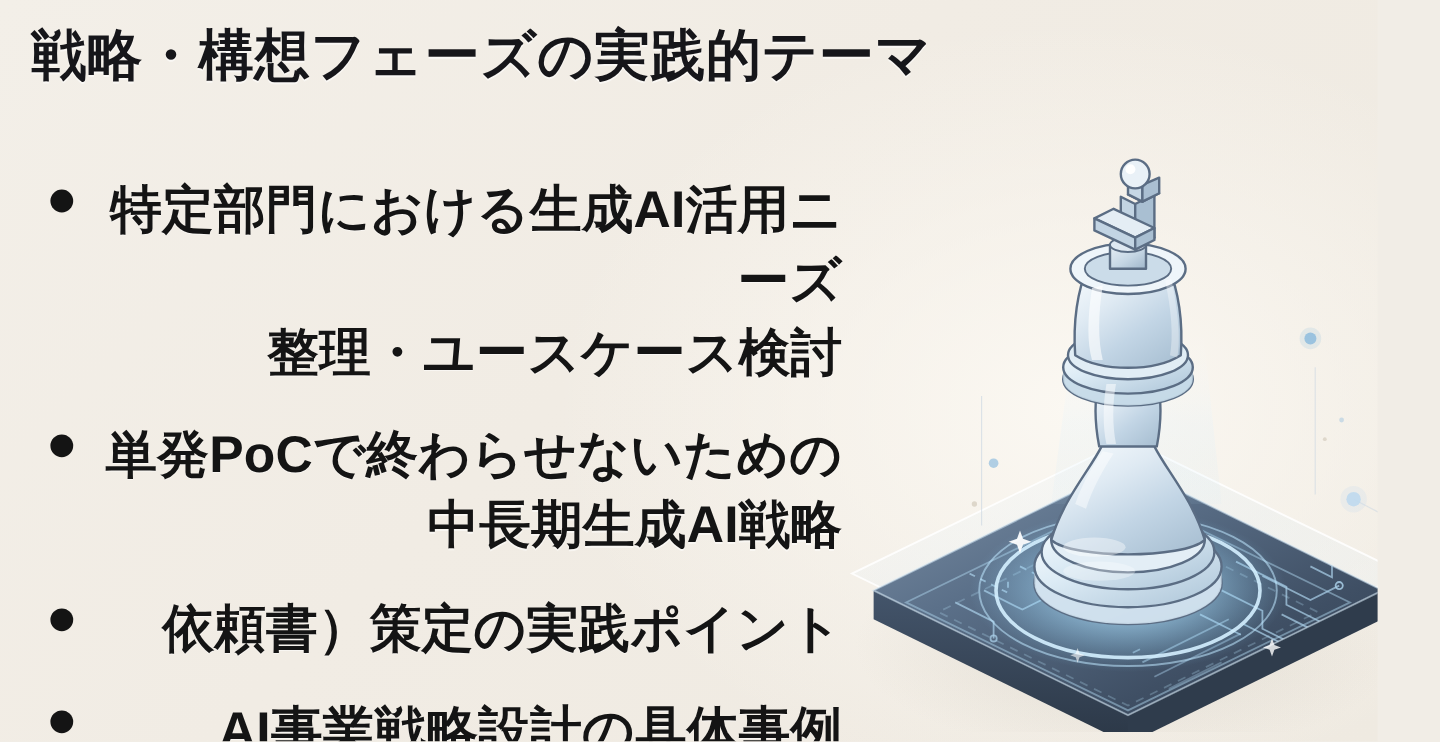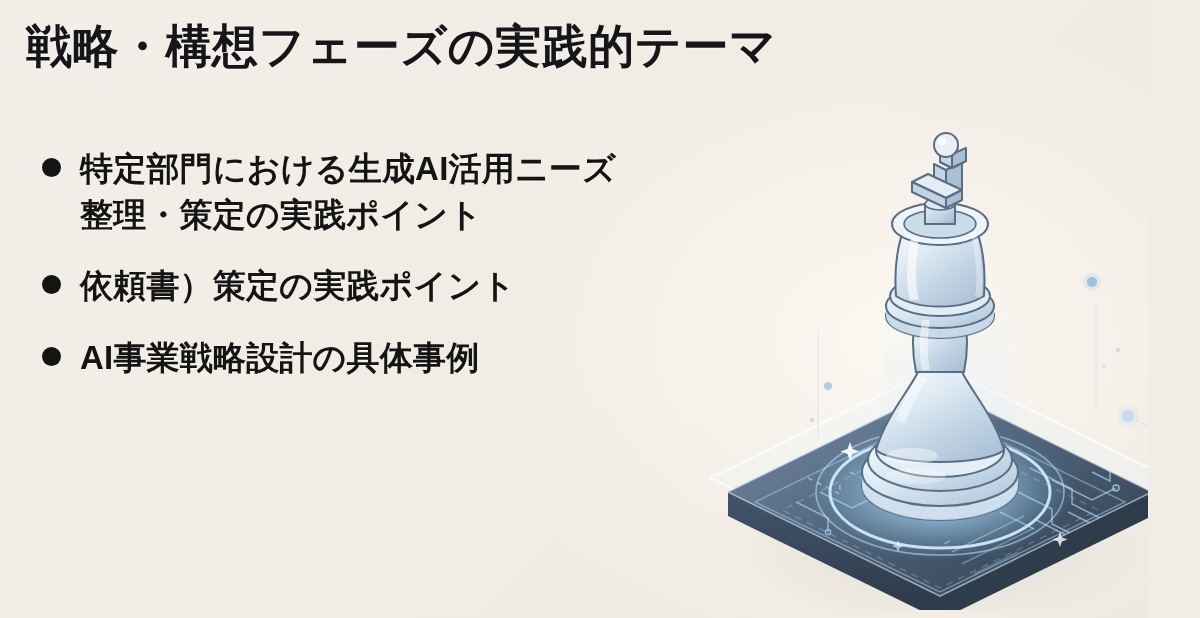--- a/index.html
+++ b/index.html
@@ -57,26 +57,27 @@
     flex: 0 0 auto;
     width: 19px;
     height: 19px;
     border-radius: 50%;
     background: #141414;
     margin-top: 12px;
     margin-right: 19px;
   }
   .bullet-text {
     flex: 1 1 auto;
-    font-size: 33px;
+    font-size: 43px;
     font-weight: 700;
     line-height: 1.38;
     color: #141414;
     letter-spacing: 0.2px;
     text-shadow: 0 1px 0 rgba(255,255,255,0.5);
+    text-align: right;
   }
   .bullet-line { display: block; }
 
   
   #illustration {
     position: absolute;
     left: 700px;
     top: 120px;
     width: 480px;
     height: 490px;
@@ -89,24 +90,31 @@
 <div id="slide">
 
   <div id="slide-title">戦略・構想フェーズの実践的テーマ</div>
 
   <div id="bullet-list">
 
     <div class="bullet-item">
       <span class="bullet-marker"></span>
       <span class="bullet-text">
         <span class="bullet-line">特定部門における生成AI活用ニーズ</span>
-        <span class="bullet-line">整理・策定の実践ポイント</span>
+        <span class="bullet-line">整理・ユースケース検討</span>
       </span>
     </div>
 
+    <div class="bullet-item">
+      <span class="bullet-marker"></span>
+      <span class="bullet-text">
+        <span class="bullet-line">単発PoCで終わらせないための</span>
+        <span class="bullet-line">中長期生成AI戦略</span>
+      </span>
+    </div>
 
     <div class="bullet-item">
       <span class="bullet-marker"></span>
       <span class="bullet-text">
         <span class="bullet-line">依頼書）策定の実践ポイント</span>
       </span>
     </div>
 
     <div class="bullet-item">
       <span class="bullet-marker"></span>

